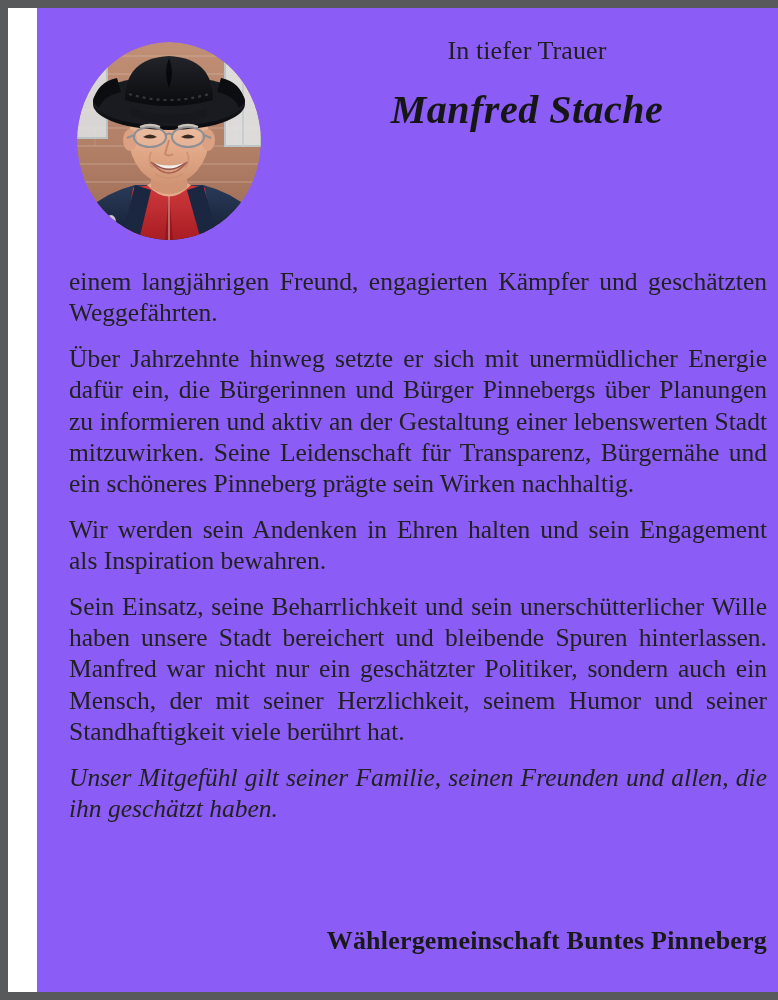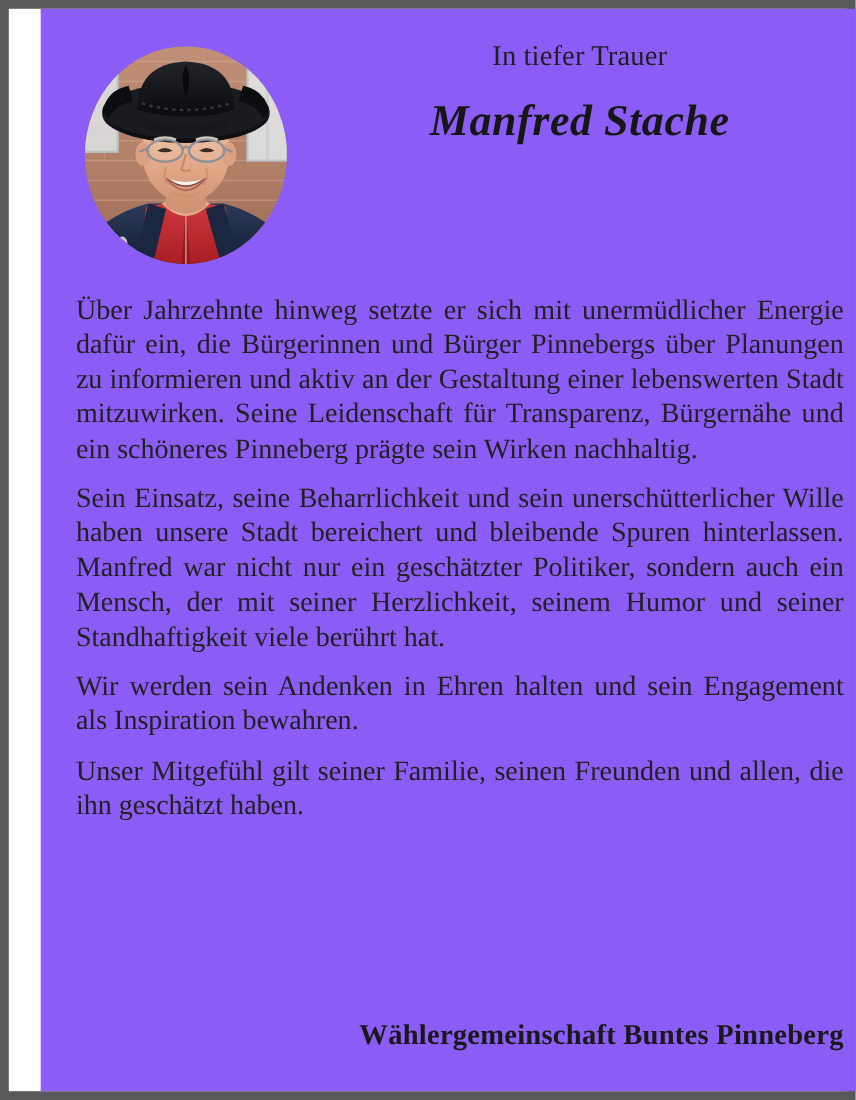--- a/index.html
+++ b/index.html
@@ -92,21 +92,21 @@
   }
   .para {
     font-size: 25.5px;
     line-height: 31.4px;
     color: #222121;
     text-align: justify;
     text-justify: inter-word;
     margin: 0 0 14px 0;
     hyphens: manual;
   }
-  .para:last-of-type { margin-bottom: 0; }
+  .para:last-of-type { margin-bottom: 0; font-style: italic; }
 
   .signature {
     position: absolute;
     left: 32px;
     right: 32px;
     top: 918px;
     text-align: right;
     font-size: 26px;
     font-weight: bold;
     color: #1a1919;
@@ -251,22 +251,23 @@
         </svg>
       </div>
 
       <div class="salutation">
         <div class="sal-line">In tiefer Trauer</div>
         <div class="name">Manfred Stache</div>
       </div>
     </div>
 
     <div class="body-copy">
+      <p class="para">einem langjährigen Freund, engagierten Kämpfer und geschätzten Weggefährten.</p>
       <p class="para">Über Jahrzehnte hinweg setzte er sich mit unermüdlicher Energie dafür ein, die Bürgerinnen und Bürger Pinnebergs über Planungen zu informieren und aktiv an der Gestaltung einer lebenswerten Stadt mitzuwirken. Seine Leidenschaft für Transparenz, Bürgernähe und ein schöneres Pinneberg prägte sein Wirken nachhaltig.</p>
+      <p class="para">Wir werden sein Andenken in Ehren halten und sein Engagement als Inspiration bewahren.</p>
       <p class="para">Sein Einsatz, seine Beharrlichkeit und sein unerschütterlicher Wille haben unsere Stadt bereichert und bleibende Spuren hinterlassen. Manfred war nicht nur ein geschätzter Politiker, sondern auch ein Mensch, der mit seiner Herzlichkeit, seinem Humor und seiner Standhaftigkeit viele berührt hat.</p>
-      <p class="para">Wir werden sein Andenken in Ehren halten und sein Engagement als Inspiration bewahren.</p>
       <p class="para">Unser Mitgefühl gilt seiner Familie, seinen Freunden und allen, die ihn geschätzt haben.</p>
     </div>
 
     <div class="signature">Wählergemeinschaft Buntes Pinneberg</div>
 
   </div>
 </div>
 
 </body></html>

